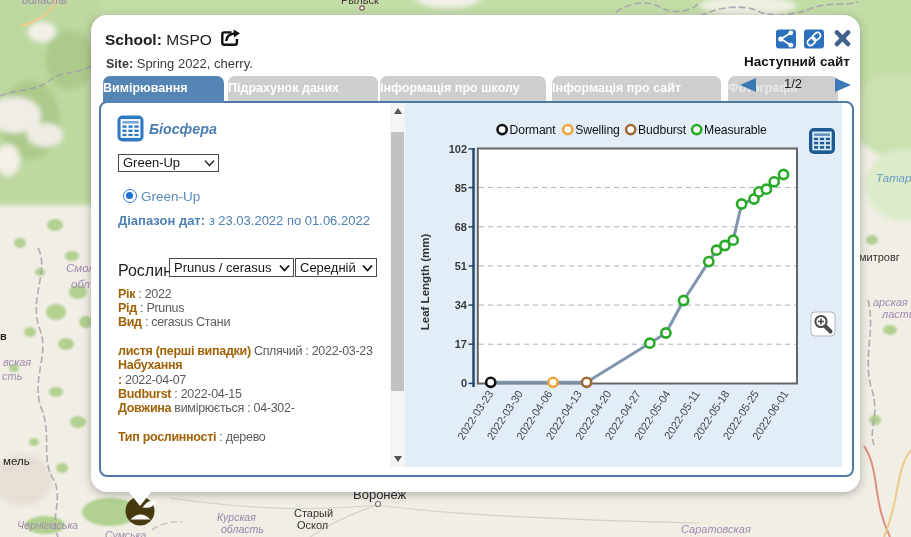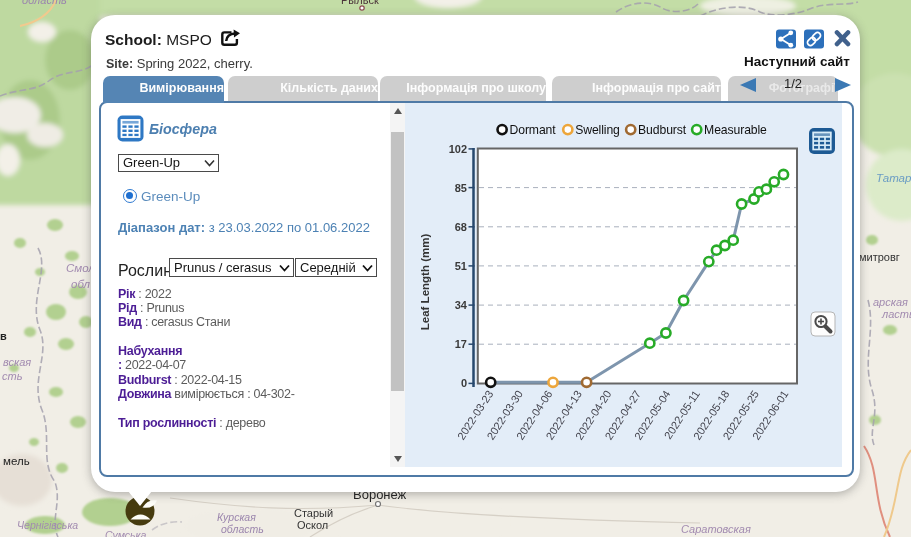--- a/index.html
+++ b/index.html
@@ -1,48 +1,48 @@
 <!DOCTYPE html>
 <html><head>
 <meta charset="utf-8">
 <style>
 *{margin:0;padding:0;box-sizing:border-box}
 html,body{width:911px;height:537px;overflow:hidden;font-family:"Liberation Sans",sans-serif;background:#f1eee6}
 #stage{position:relative;width:911px;height:537px;overflow:hidden}
 #mapsvg{position:absolute;left:0;top:0}
-#card{position:absolute;left:91px;top:15px;width:769px;height:477px;background:#fff;border-radius:24px;box-shadow:0 2px 10px rgba(70,70,70,.4)}
+#card{position:absolute;left:91px;top:15px;width:769px;height:477px;background:#fff;border-radius:16px;box-shadow:0 2px 10px rgba(70,70,70,.4)}
 #tail{position:absolute;left:128px;top:491px;width:0;height:0;border-left:12px solid transparent;border-right:12px solid transparent;border-top:15px solid #fff}
 .abs{position:absolute;white-space:nowrap}
 #schoolline{left:14px;top:16px;font-size:15.5px;color:#1d1d1d}
 #siteline{left:15px;top:41px;font-size:13px;color:#3a3a3a}
 #nextsite{right:10px;top:39px;font-size:13.5px;font-weight:bold;color:#111}
-.tab{position:absolute;top:61px;height:25px;background:#cecece;border-radius:7px 7px 0 0;color:#fdfdfd;font-size:12.5px;font-weight:bold;text-align:right;line-height:25px;overflow:hidden}
+.tab{position:absolute;top:61px;height:25px;background:#cecece;border-radius:7px 7px 0 0;color:#fdfdfd;font-size:12.5px;font-weight:bold;text-align:left;line-height:25px;overflow:hidden}
 #tab1{left:12px;width:121px;height:27px;background:#5585b4;line-height:25px;z-index:5}
 #tab2{left:137px;width:150px}
 #tab3{left:289px;width:166px}
 #tab4{left:461px;width:169px}
 #tab5{left:637px;width:110px;color:#e9e9e9}
 #pager{position:absolute;top:60px;left:645px;width:115px;height:28px;z-index:6}
 #pagenum{position:absolute;left:48px;top:1px;font-size:13px;color:#222}
 .arrow-l{position:absolute;left:4px;top:3px;width:0;height:0;border-top:7px solid transparent;border-bottom:7px solid transparent;border-right:16px solid #3b79b4}
 .arrow-r{position:absolute;right:0px;top:3px;width:0;height:0;border-top:7px solid transparent;border-bottom:7px solid transparent;border-left:16px solid #3b79b4}
 #contentbox{position:absolute;left:8px;top:86px;width:755px;height:376px;border:2px solid #4f7aa6;border-radius:8px;background:#fff}
 #bio{left:58px;top:106px;font-size:14.3px;font-weight:bold;font-style:italic;color:#4c7fb0}
 .sel{position:absolute;border:1.5px solid #4a4a4a;background:#fff;font-size:13px;color:#151515;padding-left:4px;display:flex;align-items:center}
 .sel svg{position:absolute;right:3px;top:50%;margin-top:-4px}
 #sel1{left:27px;top:139px;width:101px;height:17.5px}
 #sel2{left:78px;top:243px;width:125px;height:19px}
 #sel3{left:204px;top:243px;width:82px;height:19px}
 #radio{position:absolute;left:32px;top:174px;width:14px;height:14px;border-radius:50%;border:1.5px solid #2f7ad1;background:#fff}
 #radio::after{content:"";position:absolute;left:2px;top:2px;width:7px;height:7px;border-radius:50%;background:#1e6fd0}
 #radiolab{left:50px;top:174px;font-size:13.5px;color:#5b8cbc}
-#daterange{left:27px;top:205px;font-size:13px;color:#4d82b4}
+#daterange{left:27px;top:198px;font-size:13px;color:#4d82b4}
 #roslina{left:27px;top:247px;font-size:16px;color:#222}
 #infoblock{left:27px;top:271.5px;font-size:12.5px;letter-spacing:-0.3px;line-height:14.35px;color:#5c5c5c}
-#infoblock b{color:#4c1d95;font-weight:bold}
+#infoblock b{color:#a16207;font-weight:bold}
 #scrollbar{position:absolute;left:299px;top:88px;width:15px;height:364px;background:#f4f4f4}
 #sb-up{position:absolute;left:0;top:0;width:15px;height:16px;background:#f4f4f4}
 #sb-dn{position:absolute;left:0;bottom:0;width:15px;height:16px;background:#f4f4f4}
 #sb-thumb{position:absolute;left:1px;top:29px;width:13px;height:259px;background:#c2c2c2}
 .tri-up{position:absolute;left:3.5px;top:5px;width:0;height:0;border-left:4px solid transparent;border-right:4px solid transparent;border-bottom:6px solid #555}
 .tri-dn{position:absolute;left:3.5px;bottom:5px;width:0;height:0;border-left:4px solid transparent;border-right:4px solid transparent;border-top:6px solid #555}
 #chartwrap{position:absolute;left:314px;top:88px;width:437px;height:364px;background:#e3edf8}
 </style>
 </head>
 <body>
@@ -160,21 +160,21 @@
     <g transform="translate(38,10) rotate(-45)">
       <rect x="-8" y="-3" width="9" height="6" rx="3" fill="none" stroke="#fff" stroke-width="1.7"></rect>
       <rect x="-1" y="-3" width="9" height="6" rx="3" fill="none" stroke="#fff" stroke-width="1.7"></rect>
     </g>
     <g stroke="#41618c" stroke-width="4.6" stroke-linecap="round">
       <line x1="61" y1="3.5" x2="72" y2="15"></line>
           <line x1="72" y1="3.5" x2="61" y2="15"></line>
     </g>
   </svg>
   <div class="tab" id="tab1">Вимірювання</div>
-  <div class="tab" id="tab2">Кількість даних</div>
+  <div class="tab" id="tab2">Підрахунок даних</div>
   <div class="tab" id="tab3">Інформація про школу</div>
   <div class="tab" id="tab4">Інформація про сайт</div>
   <div class="tab" id="tab5">Фотографії</div>
   <div id="pager">
         <span class="arrow-l"></span>
         <span id="pagenum">1/2</span>
         <span class="arrow-r"></span>
       </div>
   <div id="contentbox"></div>
   <svg class="abs" style="left:26px;top:100px" width="27" height="27" viewBox="0 0 27 27">
@@ -199,20 +199,21 @@
           <path d="M1 1.5 L5.5 6.5 L10 1.5" stroke="#111" stroke-width="1.8" fill="none"></path>
         </svg></div>
   <div class="sel" id="sel3">Середній<svg width="11" height="8" viewBox="0 0 11 8">
           <path d="M1 1.5 L5.5 6.5 L10 1.5" stroke="#111" stroke-width="1.8" fill="none"></path>
         </svg></div>
   <div class="abs" id="infoblock">
     <div><b>Рік</b> : 2022</div>
     <div><b>Рід</b> : Prunus</div>
     <div><b>Вид</b> : cerasus Стани</div>
     <div>&nbsp;</div>
+    <div><b>листя (перші випадки)</b> Сплячий : 2022-03-23</div>
     <div><b>Набухання</b></div>
     <div><b>:</b> 2022-04-07</div>
     <div><b>Budburst</b> : 2022-04-15</div>
     <div><b>Довжина</b> вимірюється : 04-302-</div>
     <div>&nbsp;</div>
     <div><b>Тип рослинності</b> : дерево</div>
   </div>
   <div id="scrollbar">
     <div id="sb-thumb"></div>
     <div id="sb-up">

